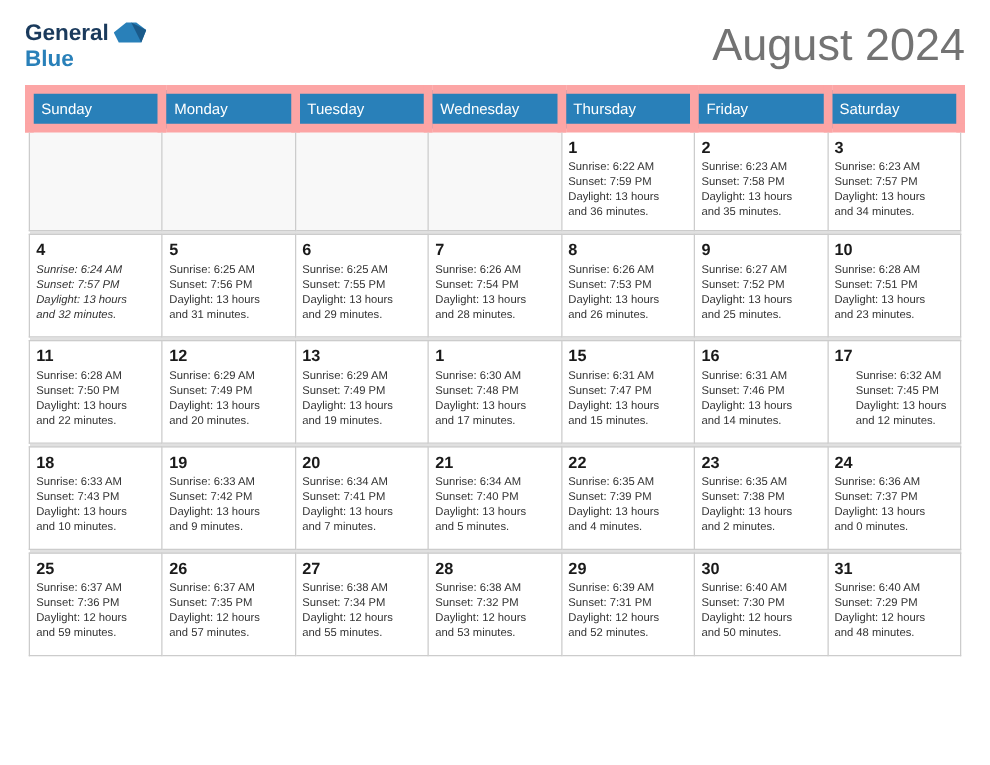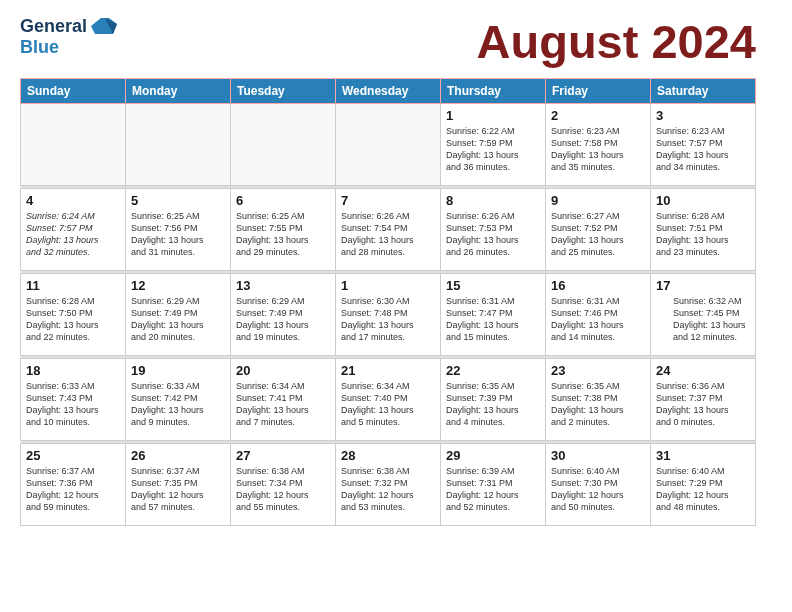--- a/index.html
+++ b/index.html
@@ -6,21 +6,21 @@
     body {
       font-family: Arial, sans-serif;
       background: #fff;
       width: 792px;
       height: 612px;
       overflow: hidden;
     }
     .page {
       width: 792px;
       height: 612px;
-      padding: 16px 36px 10px 20px;
+      padding: 16px 20px 10px 20px;
     }
     .header {
       display: flex;
       justify-content: space-between;
       align-items: flex-start;
       margin-bottom: 10px;
     }
     .logo {
       display: flex;
       flex-direction: column;
@@ -28,42 +28,42 @@
     }
     .logo-row {
       display: flex;
       align-items: center;
       gap: 2px;
     }
     .title-section {
       text-align: right;
     }
     .main-title {
-      font-size: 47px;
-      font-weight: bold;
-      color: #7f1d1d;
+      font-size: 36px;
+      font-weight: normal;
+      color: #737373;
       line-height: 1.1;
     }
     .sub-title {
       font-size: 15px;
       color: #333;
     }
     .calendar {
       width: 100%;
       border-collapse: collapse;
       table-layout: fixed;
     }
     .calendar th {
       background: #2980b9;
       color: #fff;
       text-align: left;
       padding: 5px 6px;
       font-size: 12px;
-      font-weight: bold;
-      border: 1px solid #fca5a5;
+      font-weight: normal;
+      border: 7px solid #fca5a5;
     }
     .calendar td {
       border: 1px solid #ccc;
       vertical-align: top;
       padding: 4px 5px;
       font-size: 9.5px;
       color: #222;
       height: 82px;
       background: #fff;
     }

